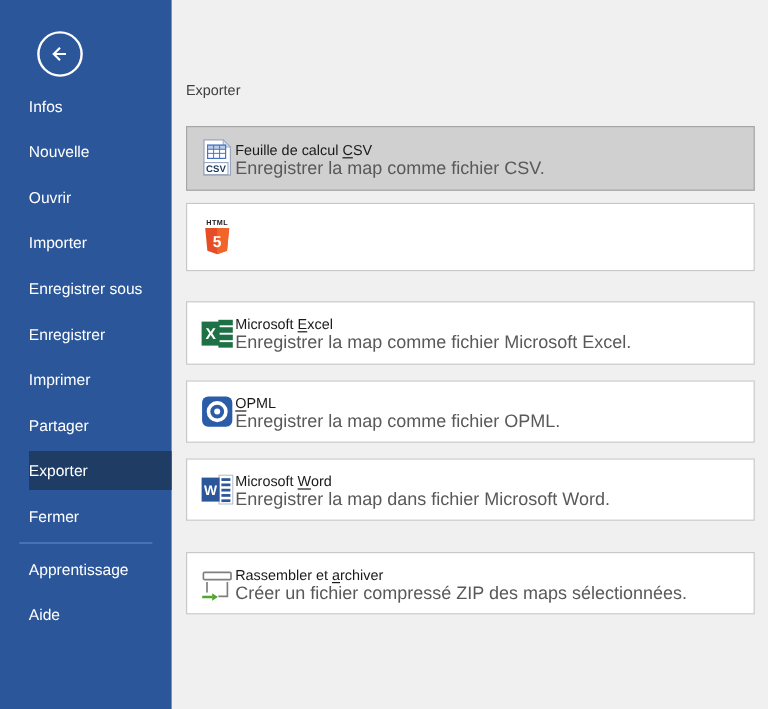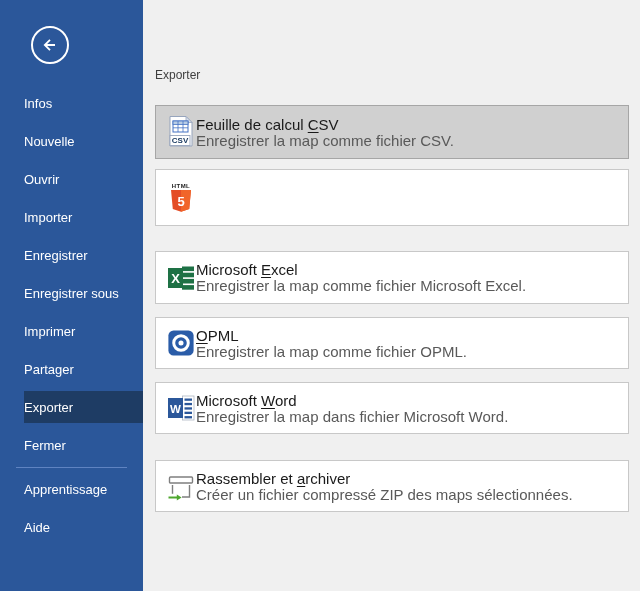--- a/index.html
+++ b/index.html
@@ -12,21 +12,21 @@
   .sidebar{
     position:absolute;left:0;top:0;width:143px;height:591px;
     background:#2b579a;
   }
   .back-btn{
     position:absolute;left:31px;top:26px;width:34px;height:34px;
     border:2px solid #ffffff;border-radius:50%;
     display:flex;align-items:center;justify-content:center;cursor:pointer;
   }
   .menu{
-    position:absolute;top:84px;left:0;width:143px;
+    position:absolute;top:69px;left:0;width:143px;
     list-style:none;margin:0;padding:0;
   }
   .menu li{
     box-sizing:border-box;height:38px;
     padding:3px 0 3px 24px;
     display:flex;align-items:center;
     color:#ffffff;font-size:13px;cursor:pointer;
     background-clip:content-box;
   }
   .menu li.selected{background-color:#1e3c64;}
@@ -48,21 +48,21 @@
     padding-left:10px;padding-right:8px;
     cursor:pointer;
   }
   .tile.selected{background:#d0d0d0;border-color:#a6a6a6;}
   .tile-icon{
     width:30px;height:34px;flex:none;
     display:flex;align-items:center;justify-content:center;
   }
   .tile-text{flex:1;min-width:0;}
   .tile-title{
-    font-size:15px;line-height:16px;color:#1a1a1a;
+    font-size:12px;line-height:16px;color:#1a1a1a;
   }
   .tile-title .accel{text-decoration:underline;text-underline-offset:2px;}
   .tile-desc{
     font-size:15px;line-height:15px;color:#595959;
   }
   .h52{height:52px}.h53{height:53px}.h54{height:54px}.h56{height:57px}
   .mt10{margin-top:10px}.mt13{margin-top:13px}.mt25{margin-top:25px}.mt26{margin-top:26px}
   svg text{font-family:"Liberation Sans",sans-serif;}
 </style>
 </head>
@@ -74,22 +74,22 @@
       <svg width="20" height="20" viewBox="0 0 20 20">
         <path d="M15 10 H5.5 M10 4.8 L4.8 10 L10 15.2" fill="none" stroke="#ffffff" stroke-width="1.8"></path>
       </svg>
     </span>
   </div>
   <ul class="menu">
     <li>Infos</li>
     <li>Nouvelle</li>
     <li>Ouvrir</li>
     <li>Importer</li>
+    <li>Enregistrer sous</li>
     <li>Enregistrer</li>
-    <li>Enregistrer sous</li>
     <li>Imprimer</li>
     <li>Partager</li>
     <li class="selected">Exporter</li>
     <li>Fermer</li>
     <div class="sidebar-divider"></div>
     <li>Apprentissage</li>
     <li>Aide</li>
   </ul>
 </nav>
 

